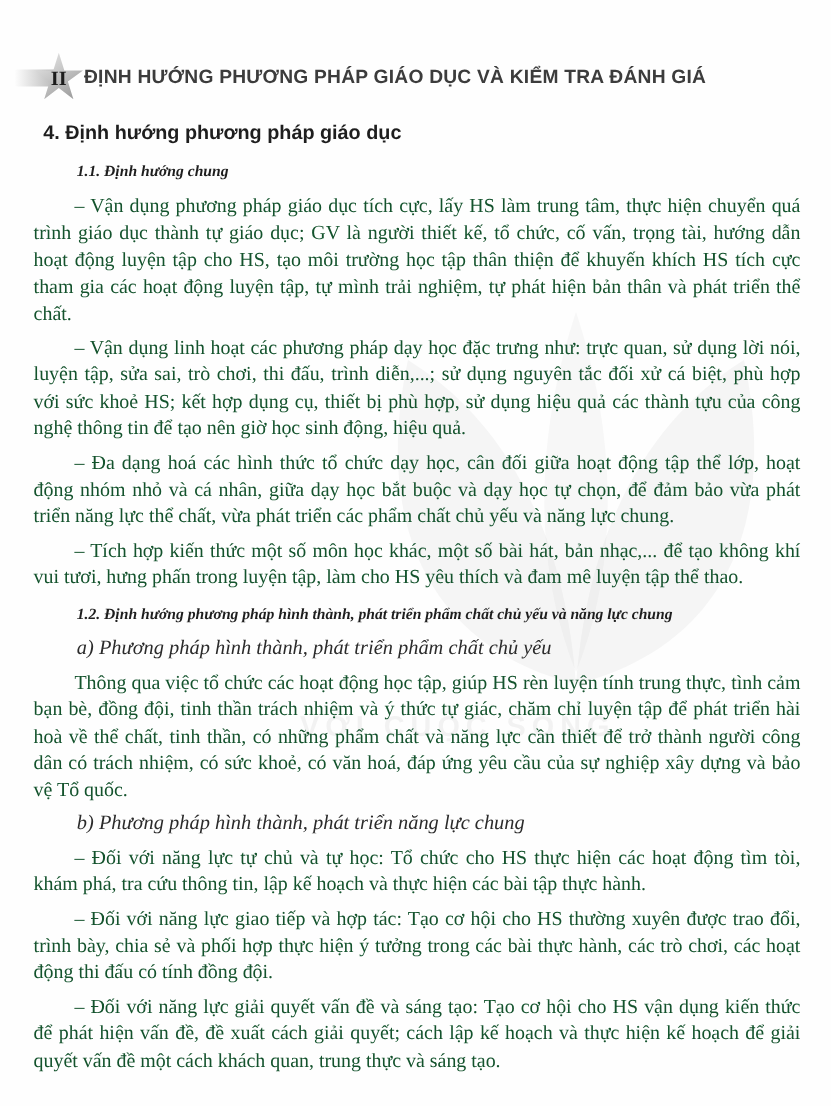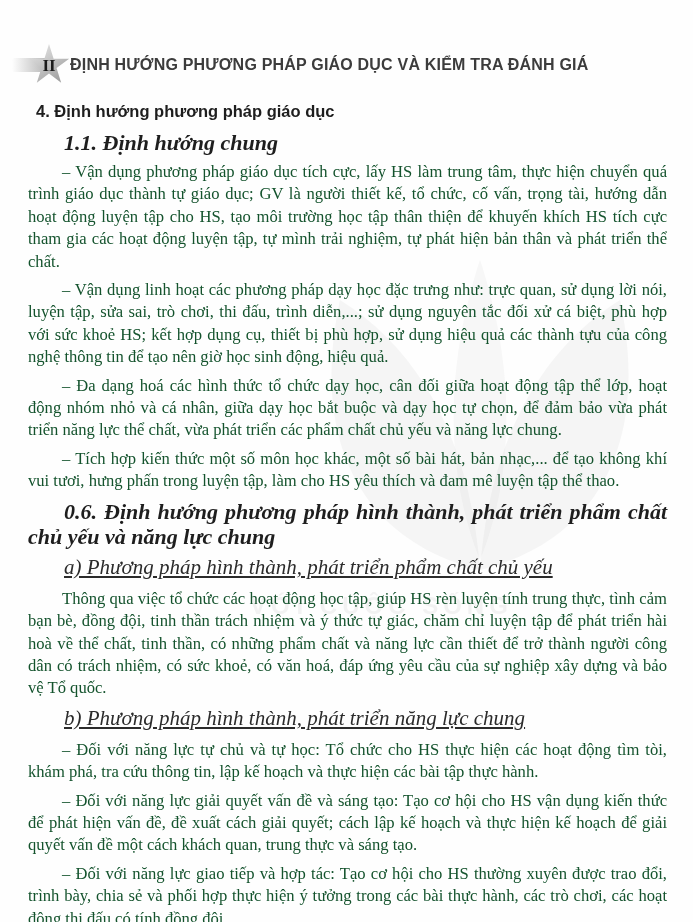--- a/index.html
+++ b/index.html
@@ -74,34 +74,33 @@
   }
   h2.num-heading {
     font-family: "Liberation Sans", sans-serif;
     font-weight: bold;
     font-size: 16.5px;
     color: #1e1e1e;
     margin: 0 0 9px 8px;
   }
   h3.sub-heading {
     font-weight: bold; font-style: italic;
-    font-size: 22px;
+    font-size: 13px;
     line-height: 25px;
     color: #1e1e1e;
     text-indent: 36px;
     text-align: justify;
     margin: 2px 0 6px 0;
   }
   h4.item-heading {
     font-style: italic; font-weight: normal;
-    font-size: 21px;
+    font-size: 17px;
     color: #2b2b2b;
     text-indent: 36px;
     margin: 6px 0 8px 0;
-    text-decoration: underline;
   }
   p.body-par {
     font-size: 16.6px;
     line-height: 22.4px;
     text-align: justify;
     text-indent: 34px;
     color: #14532d;
     margin: 0 0 6px 0;
   }
 </style>
@@ -134,24 +133,24 @@
 
     <h2 class="num-heading">4. Định hướng phương pháp giáo dục</h2>
 
     <h3 class="sub-heading">1.1. Định hướng chung</h3>
 
     <p class="body-par">– Vận dụng phương pháp giáo dục tích cực, lấy HS làm trung tâm, thực hiện chuyển quá trình giáo dục thành tự giáo dục; GV là người thiết kế, tổ chức, cố vấn, trọng tài, hướng dẫn hoạt động luyện tập cho HS, tạo môi trường học tập thân thiện để khuyến khích HS tích cực tham gia các hoạt động luyện tập, tự mình trải nghiệm, tự phát hiện bản thân và phát triển thể chất.</p>
     <p class="body-par">– Vận dụng linh hoạt các phương pháp dạy học đặc trưng như: trực quan, sử dụng lời nói, luyện tập, sửa sai, trò chơi, thi đấu, trình diễn,...; sử dụng nguyên tắc đối xử cá biệt, phù hợp với sức khoẻ HS; kết hợp dụng cụ, thiết bị phù hợp, sử dụng hiệu quả các thành tựu của công nghệ thông tin để tạo nên giờ học sinh động, hiệu quả.</p>
     <p class="body-par">– Đa dạng hoá các hình thức tổ chức dạy học, cân đối giữa hoạt động tập thể lớp, hoạt động nhóm nhỏ và cá nhân, giữa dạy học bắt buộc và dạy học tự chọn, để đảm bảo vừa phát triển năng lực thể chất, vừa phát triển các phẩm chất chủ yếu và năng lực chung.</p>
     <p class="body-par">– Tích hợp kiến thức một số môn học khác, một số bài hát, bản nhạc,... để tạo không khí vui tươi, hưng phấn trong luyện tập, làm cho HS yêu thích và đam mê luyện tập thể thao.</p>
 
-    <h3 class="sub-heading">0.6. Định hướng phương pháp hình thành, phát triển phẩm chất chủ yếu và năng lực chung</h3>
+    <h3 class="sub-heading">1.2. Định hướng phương pháp hình thành, phát triển phẩm chất chủ yếu và năng lực chung</h3>
 
     <h4 class="item-heading">a) Phương pháp hình thành, phát triển phẩm chất chủ yếu</h4>
     <p class="body-par">Thông qua việc tổ chức các hoạt động học tập, giúp HS rèn luyện tính trung thực, tình cảm bạn bè, đồng đội, tinh thần trách nhiệm và ý thức tự giác, chăm chỉ luyện tập để phát triển hài hoà về thể chất, tinh thần, có những phẩm chất và năng lực cần thiết để trở thành người công dân có trách nhiệm, có sức khoẻ, có văn hoá, đáp ứng yêu cầu của sự nghiệp xây dựng và bảo vệ Tổ quốc.</p>
 
     <h4 class="item-heading">b) Phương pháp hình thành, phát triển năng lực chung</h4>
     <p class="body-par">– Đối với năng lực tự chủ và tự học: Tổ chức cho HS thực hiện các hoạt động tìm tòi, khám phá, tra cứu thông tin, lập kế hoạch và thực hiện các bài tập thực hành.</p>
+    <p class="body-par">– Đối với năng lực giao tiếp và hợp tác: Tạo cơ hội cho HS thường xuyên được trao đổi, trình bày, chia sẻ và phối hợp thực hiện ý tưởng trong các bài thực hành, các trò chơi, các hoạt động thi đấu có tính đồng đội.</p>
     <p class="body-par">– Đối với năng lực giải quyết vấn đề và sáng tạo: Tạo cơ hội cho HS vận dụng kiến thức để phát hiện vấn đề, đề xuất cách giải quyết; cách lập kế hoạch và thực hiện kế hoạch để giải quyết vấn đề một cách khách quan, trung thực và sáng tạo.</p>
-    <p class="body-par">– Đối với năng lực giao tiếp và hợp tác: Tạo cơ hội cho HS thường xuyên được trao đổi, trình bày, chia sẻ và phối hợp thực hiện ý tưởng trong các bài thực hành, các trò chơi, các hoạt động thi đấu có tính đồng đội.</p>
 
   </div>
 </div>
 
 </body></html>

